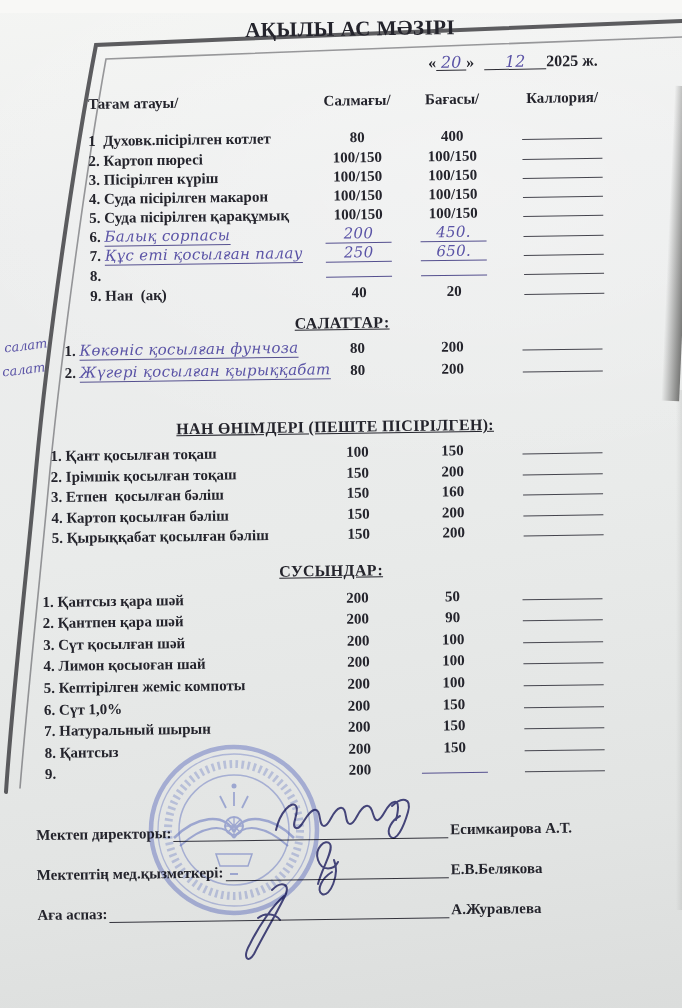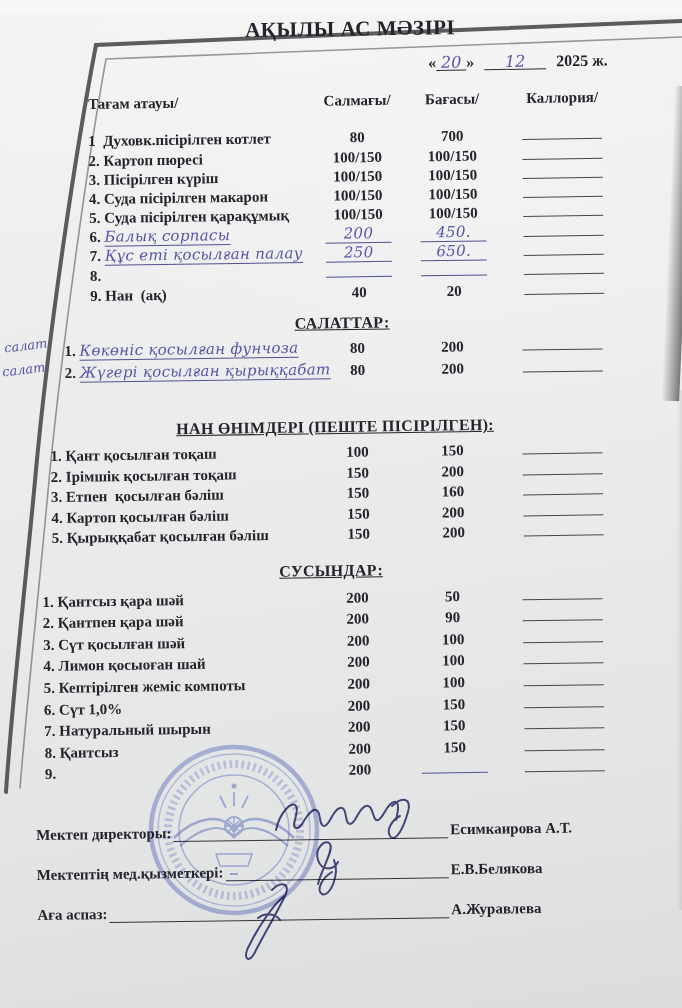--- a/index.html
+++ b/index.html
@@ -28,21 +28,21 @@
   .content{position:absolute;top:0;left:0;width:682px;height:716px;z-index:3;}
   .abs{position:absolute;transform:rotate(-0.8deg);transform-origin:left top;}
 
   .title{top:20px;left:100px;width:500px;text-align:center;
     font-size:21px;font-weight:bold;letter-spacing:.5px;}
   .date{top:54px;left:428px;width:240px;font-size:16px;font-weight:bold;white-space:nowrap;}
   .date .hwd{display:inline-block;font-family:"DejaVu Serif",serif;font-style:italic;font-weight:normal;
     color:var(--pen);text-align:center;border-bottom:1.6px solid #2c2c34;line-height:15px;}
   .date .d-day{min-width:30px;}
   .date .d-month{min-width:62px;margin-left:10px;}
-  .date .d-year{margin-left:10px;text-align:right;}
+  .date .d-year{text-align:right;}
 
   .row{display:grid;align-items:end;}
   .row > span{white-space:nowrap;}
   .cols-main{grid-template-columns:226px 86px 104px 116px;}
   .cols-salads{grid-template-columns:250px 86px 104px 116px;}
   .cols-bread{grid-template-columns:264px 86px 104px 116px;}
   .cols-drinks{grid-template-columns:272px 86px 104px 116px;}
   .c-weight,.c-price,.c-cal{text-align:center;}
   .hdr-row{top:96px;left:88px;width:532px;font-size:15px;font-weight:bold;}
   .rows .row{font-size:15px;font-weight:bold;}
@@ -103,21 +103,21 @@
       <span class="c-weight">Салмағы/</span>
       <span class="c-price">Бағасы/</span>
       <span class="c-cal">Каллория/</span>
     </div>
 
     <div class="abs rows rows-main" style="top:131px;left:88px;width:532px;">
 
     <div class="row cols-main">
           <span class="c-name"><span class="num">1</span><span class="nm">Духовк.пісірілген котлет</span></span>
           <span class="c-weight"><span class="wt">80</span></span>
-          <span class="c-price"><span class="pr">700</span></span>
+          <span class="c-price"><span class="pr">400</span></span>
           <span class="c-cal"><span class="cal-line"></span></span>
         </div>
         <div class="row cols-main">
           <span class="c-name"><span class="num">2.</span><span class="nm">Картоп пюресі</span></span>
           <span class="c-weight"><span class="wt">100/150</span></span>
           <span class="c-price"><span class="pr">100/150</span></span>
           <span class="c-cal"><span class="cal-line"></span></span>
         </div>
         <div class="row cols-main">
           <span class="c-name"><span class="num">3.</span><span class="nm">Пісірілген күріш</span></span>

